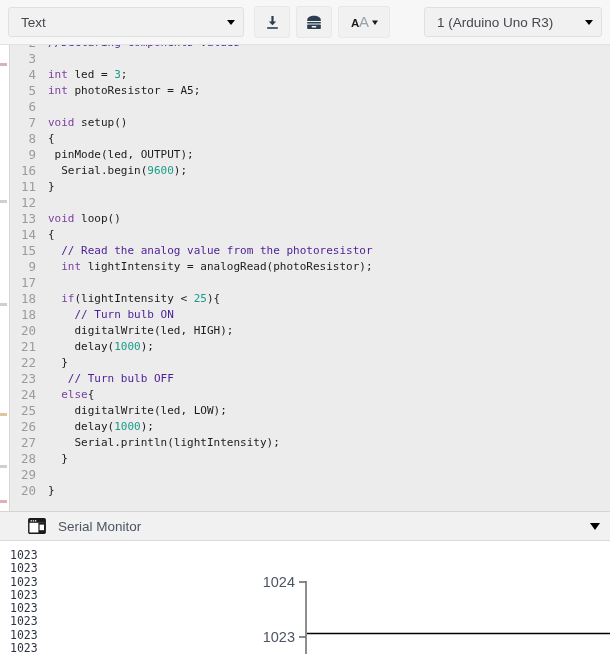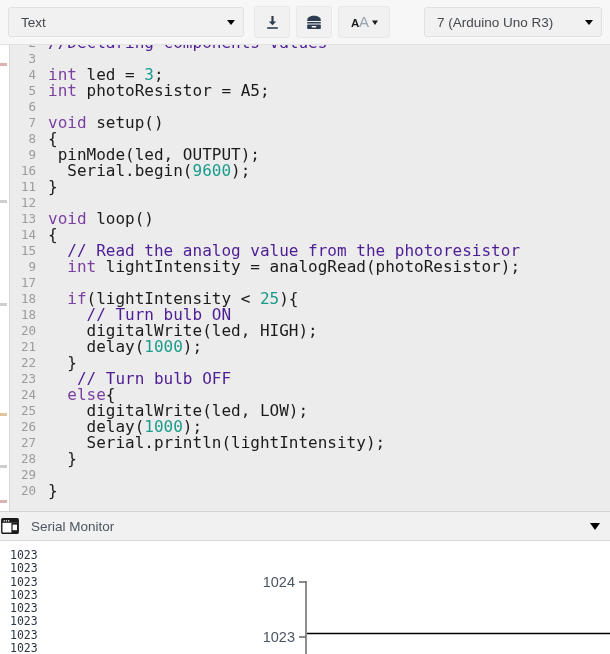--- a/index.html
+++ b/index.html
@@ -98,21 +98,21 @@
     font-family: "DejaVu Sans Mono", "Liberation Mono", monospace;
     font-size: 12.5px;
     line-height: 16px;
     color: #9b9b9b;
     padding-top: 0;
     user-select: none;
   }
   .code {
     flex: 1;
     font-family: "DejaVu Sans Mono", "Liberation Mono", monospace;
-    font-size: 16px;
+    font-size: 11px;
     line-height: 16px;
     color: #1b1b1b;
     white-space: pre;
     padding-left: 6px;
     overflow: hidden;
   }
   .code-scroll { margin-top: -10px; }
   .gutter-scroll { margin-top: -10px; }
   .gutter div { height: 16px; }
   .code div { height: 16px; }
@@ -122,21 +122,21 @@
   .num { color: #1a9b8c; }
 
   
   .sm-header {
     height: 30px;
     background: #f1f1f1;
     border-top: 1px solid #d4d4d4;
     border-bottom: 1px solid #d9d9d9;
     display: flex;
     align-items: center;
-    padding: 0 10px 0 1px;
+    padding: 0 10px 0 28px;
     box-sizing: border-box;
   }
   .sm-title {
     font-size: 13.5px;
     color: #4b5563;
     margin-left: 12px;
   }
   .sm-chevron {
     margin-left: auto;
     width: 0; height: 0;
@@ -204,21 +204,21 @@
       <svg width="27" height="16" viewBox="0 0 27 16">
         <text x="0" y="13" font-family="Liberation Sans, sans-serif" font-size="11.5" font-weight="bold" fill="#1b1b1b">A</text>
         <text x="8" y="13" font-family="Liberation Sans, sans-serif" font-size="15" fill="#9aa2aa">A</text>
         <path d="M21 6.5 L27 6.5 L24 11 Z" fill="#1b1b1b"></path>
       </svg>
     </div>
 
   </div>
 
   <div class="tb-select" id="board-select">
-    <span class="sel-label">7 (Arduino Uno R3)</span>
+    <span class="sel-label">1 (Arduino Uno R3)</span>
     <span class="caret"></span>
   </div>
 
 </div>
 
 <div class="editor">
 
   <div class="overview-strip">
     <div class="ov-mark" style="top:18px;  background:#d9b3b3;"></div>
     <div class="ov-mark" style="top:155px; background:#cfcfcf;"></div>

